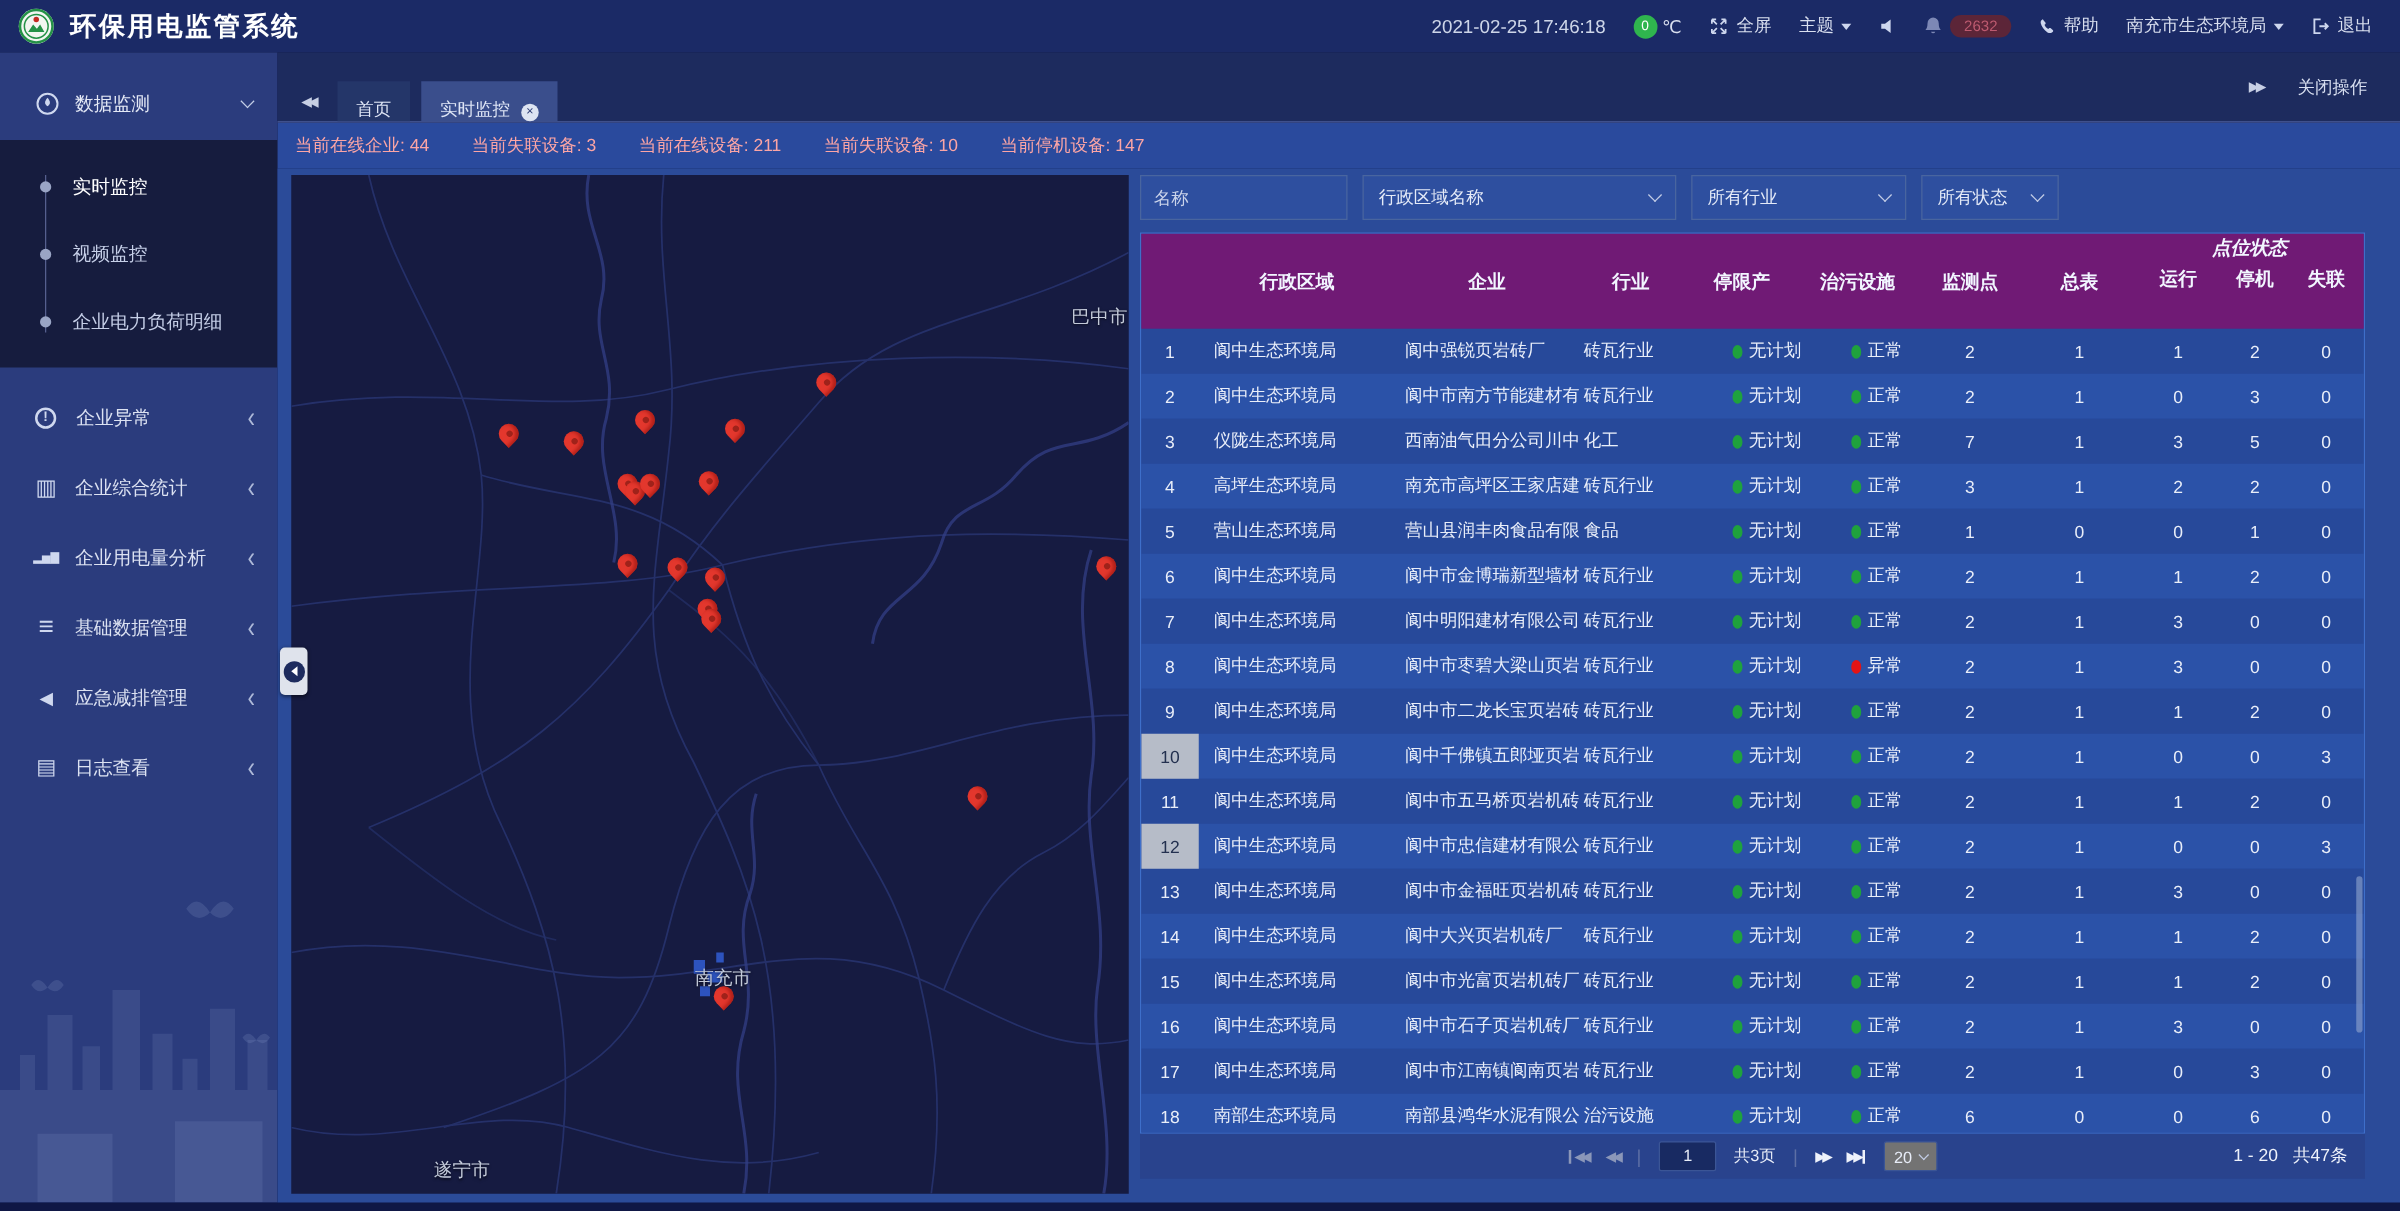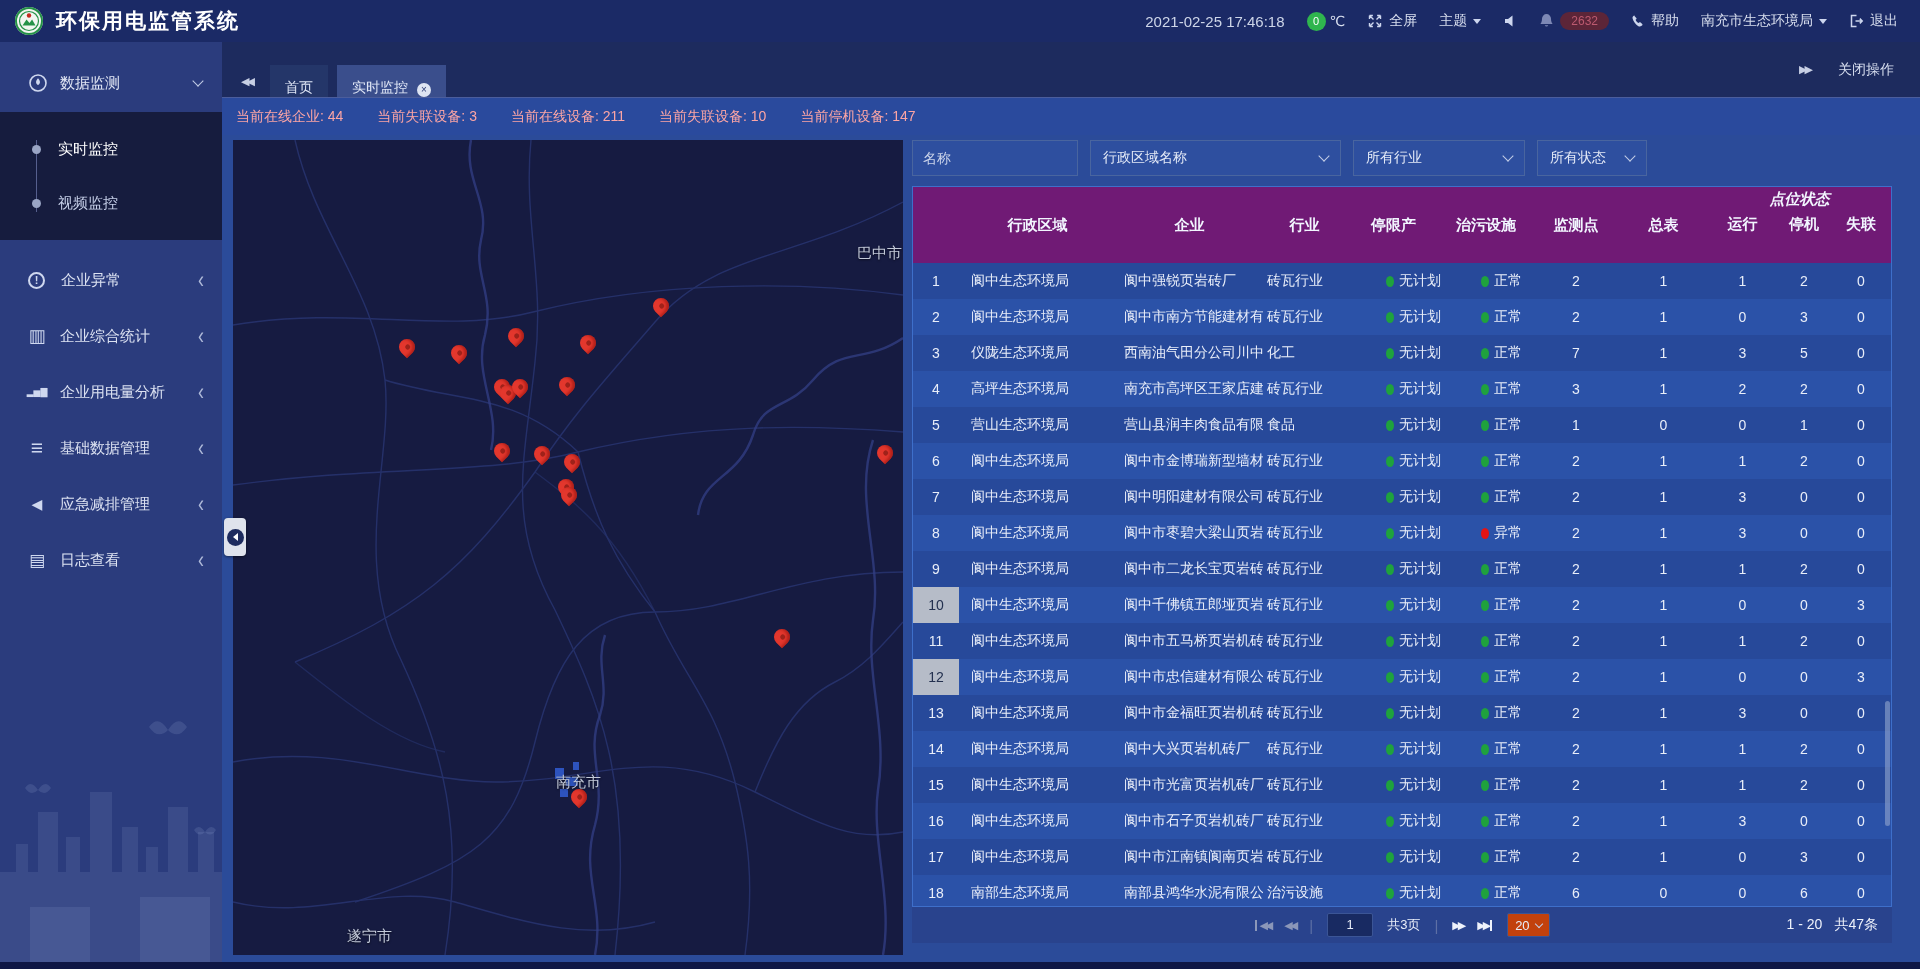--- a/index.html
+++ b/index.html
@@ -109,21 +109,21 @@
   .scroll-thumb{position:absolute;right:1px;top:438px;width:5px;height:125px;background:#93a7cf;opacity:.6;border-radius:3px}
 
   .pagination{height:36px;background:#29438d;display:flex;align-items:center;justify-content:center;gap:14px;position:relative;font-size:13px;color:#e8edf8}
   .pg-btn{display:inline-flex;align-items:center;gap:1px;cursor:pointer;font-style:normal}
   .pg-btn .tri{font-size:11px;letter-spacing:-3px}
   .pg-btn .vbar{width:2px;height:11px;background:currentColor;margin:0 1px}
   .pg-btn.disabled{color:#8b97b9}
   .pg-btn.enabled{color:#eef2fb}
   .pg-sep{color:#5d6fa5;font-size:15px}
   .pg-input{min-width:46px;height:24px;background:#182a62;border:1px solid #3b5596;text-align:center;line-height:22px;border-radius:2px}
-  .pg-size{height:24px;background:#c2410c;border:1px solid #3b5596;border-radius:2px;display:flex;align-items:center;gap:6px;padding:0 7px;cursor:pointer}
+  .pg-size{height:24px;background:#737373;border:1px solid #3b5596;border-radius:2px;display:flex;align-items:center;gap:6px;padding:0 7px;cursor:pointer}
   .pg-size .sel-chev{width:6px;height:6px;margin:-2px 0 0 0}
   .pg-range{position:absolute;right:14px;display:flex;gap:12px;font-size:14px;color:#eef2fb}
 
   .page-footer{height:7px;background:#0f1745;flex:none}
 </style>
 </head>
 <body>
 
 <div class="page">
 
@@ -202,20 +202,24 @@
           <div class="submenu-item" data-active="true">
             <i class="timeline-dot"></i>
             <span>实时监控</span>
           </div>
 
           <div class="submenu-item" data-active="false">
             <i class="timeline-dot"></i>
             <span>视频监控</span>
           </div>
 
+          <div class="submenu-item" data-active="false">
+            <i class="timeline-dot"></i>
+            <span>企业电力负荷明细</span>
+          </div>
         </div>
 
       <div class="menu-items">
 
           <div class="menu-item" data-icon="alert-circle">
             <span class="mi-icon"></span>
             <span>企业异常</span>
             <i class="chev-left">‹</i>
           </div>
 

